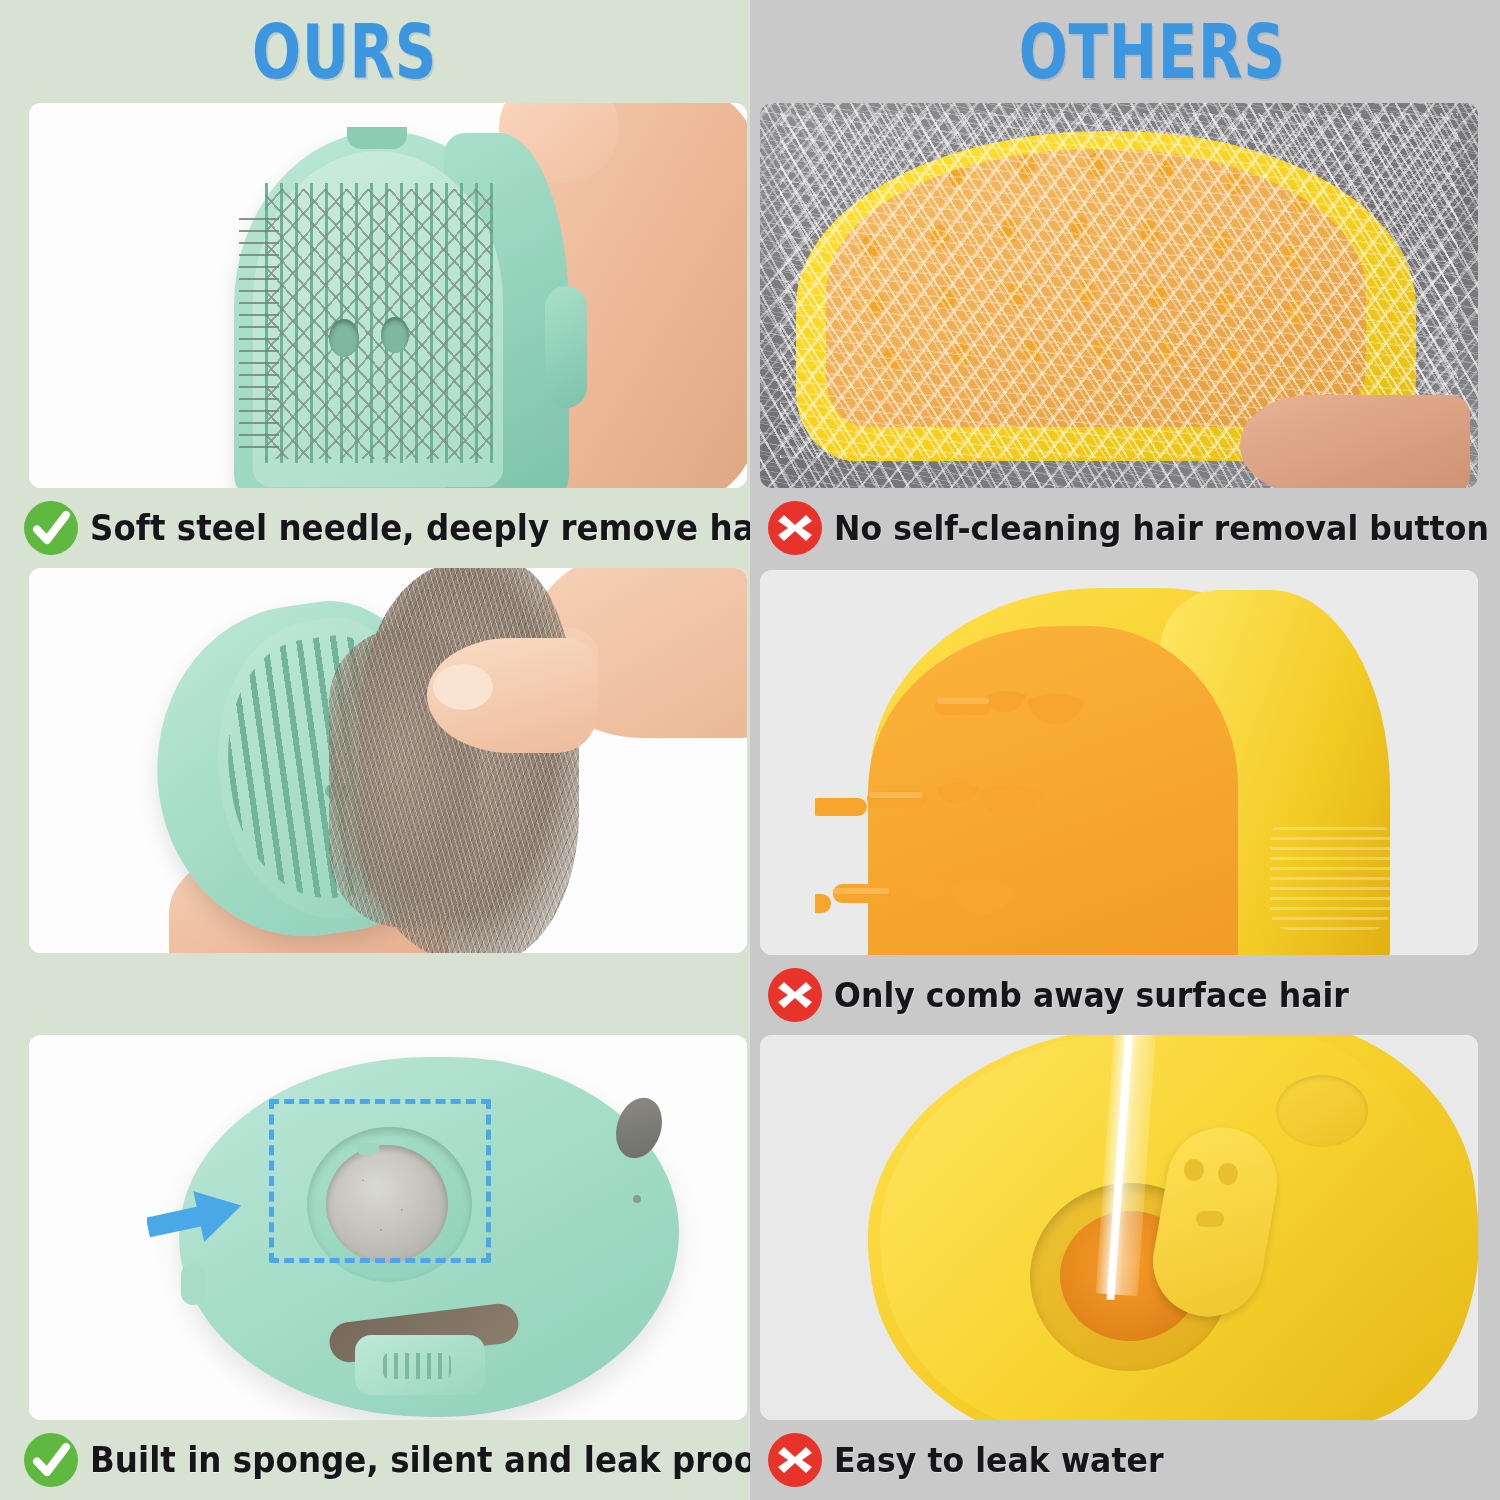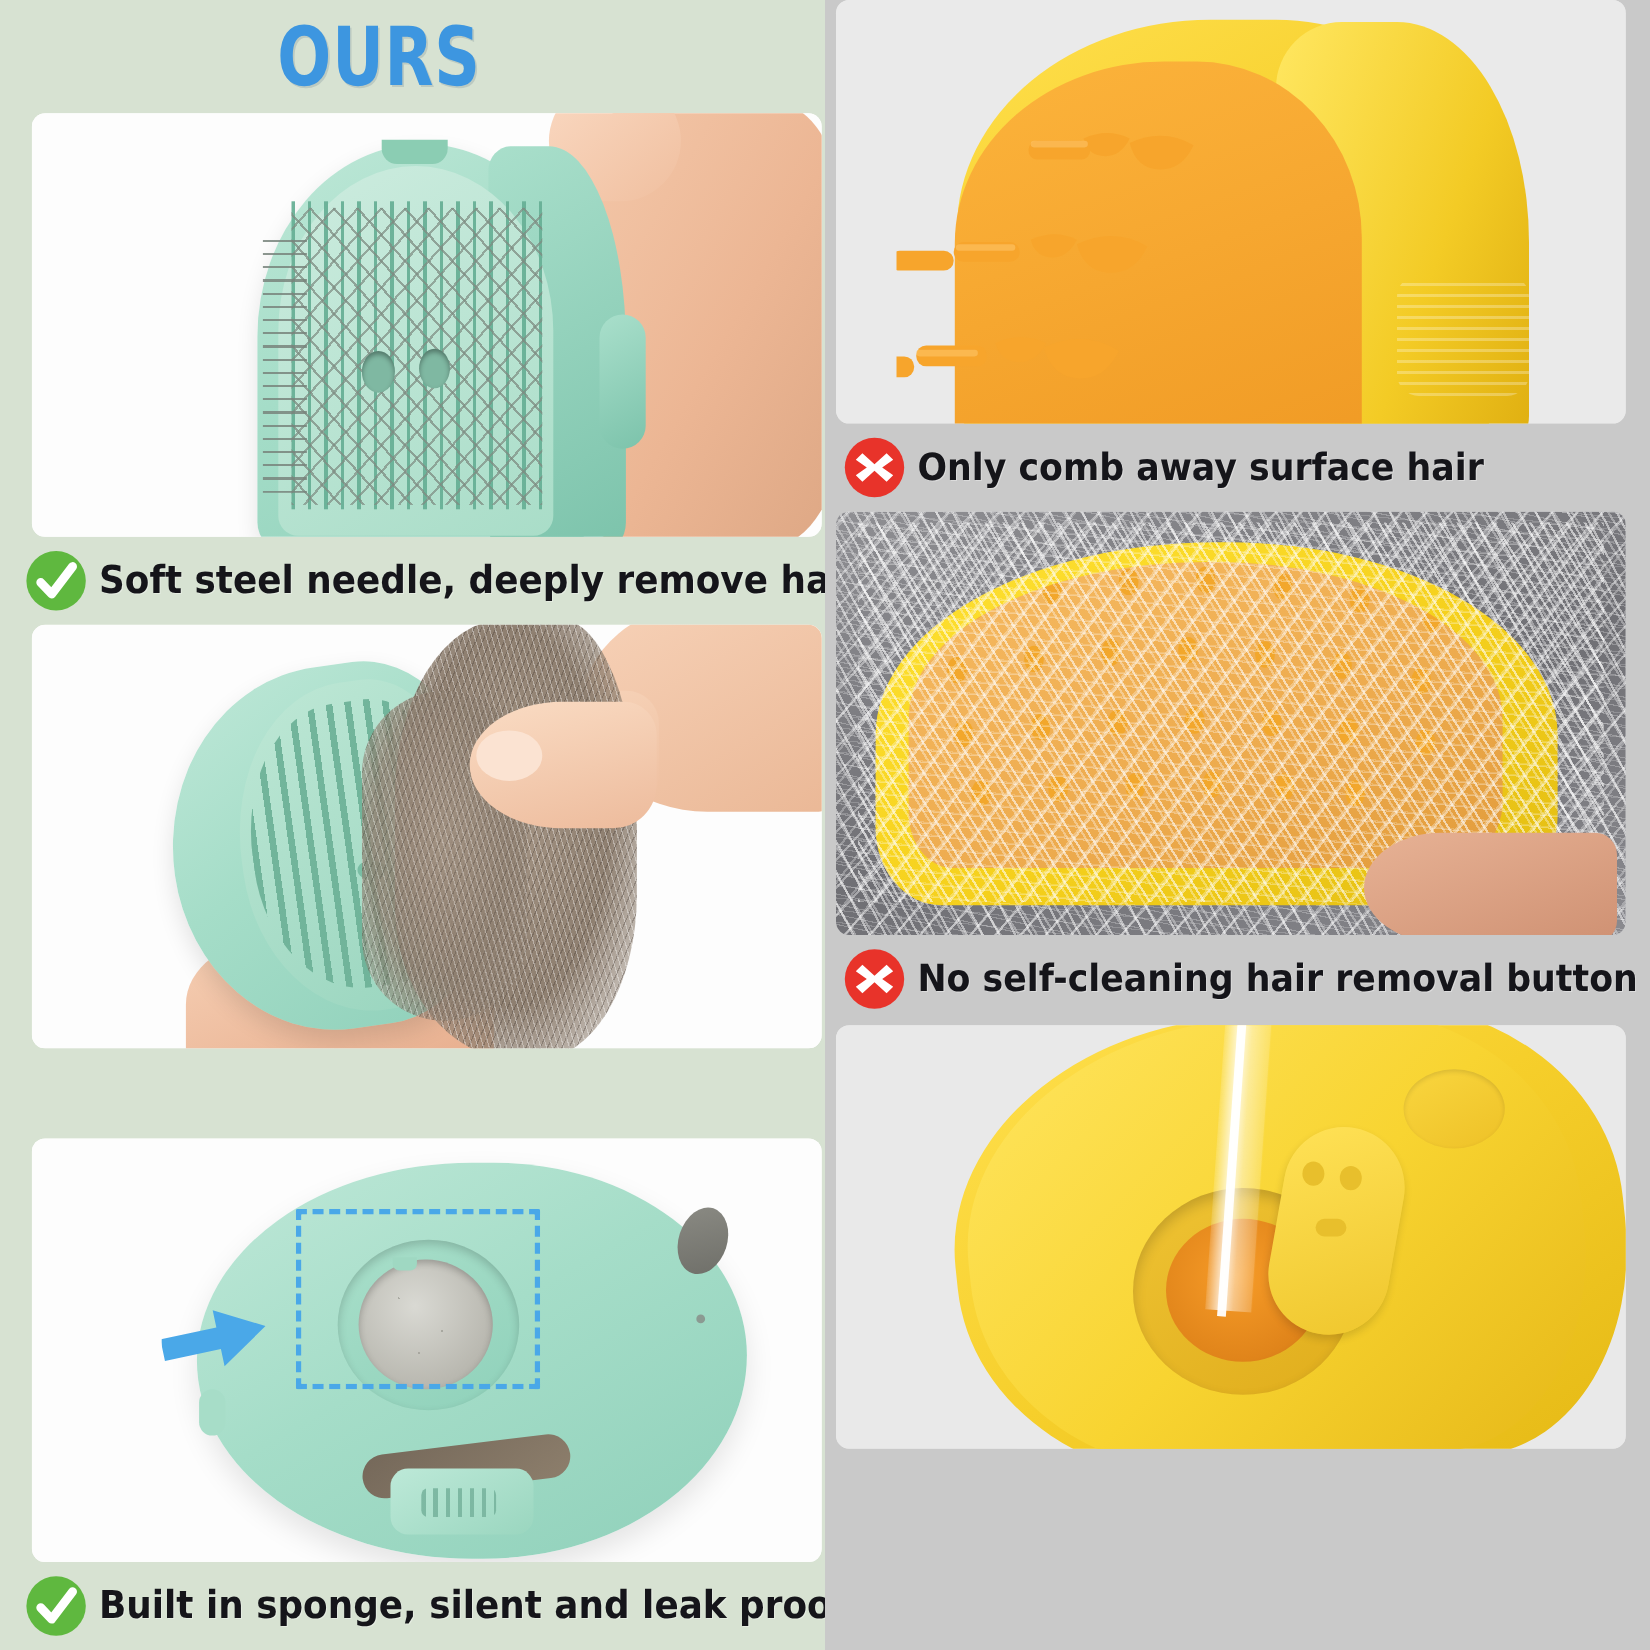--- a/index.html
+++ b/index.html
@@ -249,79 +249,22 @@
               <path d="M15 30.5 L25 41 L44 16" stroke="#fff" stroke-width="8" fill="none" stroke-linecap="round" stroke-linejoin="round"></path>
             </svg>
         </span>
         <span class="label">Built in sponge, silent and leak proof</span>
       </div>
     </div>
   </div>
 
   <div class="col col-others">
 
-
-    <div class="row row-1">
-      <div class="photo">
-        <div class="art">
-          <div style="position:absolute;inset:0;background:#eaeaea;"></div>
-
-          <div class="yel" style="position:absolute;left:110px;top:18px;width:490px;height:400px;border-radius:230px 200px 60px 60px / 190px 190px 60px 60px;"></div>
-          <div class="yel" style="position:absolute;left:400px;top:20px;width:230px;height:398px;border-radius:60px 120px 40px 40px / 60px 200px 40px 40px;background:linear-gradient(110deg,#ffe761,#f3cb25 60%,#dfae10);"></div>
-
-          <div class="org" style="position:absolute;left:108px;top:56px;width:370px;height:362px;border-radius:190px 150px 30px 30px / 165px 160px 30px 30px;"></div>
-
-          <div style="position:absolute;left:55px;top:104px;width:400px;height:320px;">
-            <svg viewBox="0 0 400 320" width="400" height="320">
-              <g fill="#f7a52c">
-                <g>
-                  <path d="M170 22 q22 -10 42 0 q-8 16 -22 16 q-16 0 -20 -16 Z"></path>
-                  <path d="M212 26 q30 -14 58 2 q-10 22 -30 22 q-22 0 -28 -24 Z"></path>
-                  <rect x="120" y="24" width="56" height="17" rx="8"></rect>
-                </g>
-                <g transform="translate(-48,92)">
-                  <path d="M170 22 q22 -10 42 0 q-8 16 -22 16 q-16 0 -20 -16 Z"></path>
-                  <path d="M212 26 q34 -16 64 2 q-11 24 -33 24 q-24 0 -31 -26 Z"></path>
-                  <rect x="100" y="24" width="60" height="18" rx="9"></rect>
-                  <rect x="42" y="32" width="58" height="18" rx="9"></rect>
-                </g>
-                <g transform="translate(-86,186)">
-                  <path d="M176 22 q24 -11 46 0 q-9 17 -24 17 q-17 0 -22 -17 Z"></path>
-                  <path d="M220 26 q36 -17 68 3 q-12 25 -35 25 q-25 0 -33 -28 Z"></path>
-                  <rect x="104" y="24" width="64" height="19" rx="9"></rect>
-                  <rect x="40" y="34" width="62" height="19" rx="9"></rect>
-                </g>
-                <g transform="translate(-112,272)">
-                  <path d="M180 20 q24 -11 46 0 q-9 17 -24 17 q-17 0 -22 -17 Z"></path>
-                  <rect x="108" y="22" width="66" height="20" rx="10"></rect>
-                  <rect x="42" y="32" width="64" height="20" rx="10"></rect>
-                </g>
-              </g>
-              <g fill="#fdc163" opacity=".65">
-                <rect x="122" y="24" width="52" height="6" rx="3"></rect>
-                <rect x="54" y="118" width="54" height="6" rx="3"></rect>
-                <rect x="18" y="214" width="56" height="6" rx="3"></rect>
-              </g>
-            </svg>
-          </div>
-
-          <div style="position:absolute;left:510px;top:250px;width:120px;height:110px;
-               background:repeating-linear-gradient(0deg, rgba(255,255,255,.28) 0 3px, rgba(0,0,0,0) 3px 10px);
-               border-radius:20px;"></div>
-        </div>
-      </div>
-      <div class="cap">
-        <span class="badge-ico">
-          <svg viewBox="0 0 58 58">
-              <circle cx="29" cy="29" r="27" fill="#e8332a"></circle>
-              <path d="M18 16 L29 26 L40 16 L46 22 L36 29 L46 36 L40 42 L29 32 L18 42 L12 36 L22 29 L12 22 Z" fill="#fff"></path>
-            </svg>
-        </span>
-        <span class="label">Only comb away surface hair</span>
-      </div>
+    <div class="col-head">
+      <div class="ttl">OTHERS</div>
     </div>
 
     <div class="row row-2">
       <div class="photo">
         <div class="art">
           <div class="furbg"></div>
 
           <div style="position:absolute;left:36px;top:28px;width:620px;height:330px;border-radius:310px 300px 90px 60px / 175px 175px 80px 70px;background:linear-gradient(150deg,#ffe233,#f5d01c 55%,#e2bc12);"></div>
 
           <div style="position:absolute;left:66px;top:46px;width:540px;height:278px;border-radius:270px 260px 60px 40px / 142px 142px 60px 50px;background:linear-gradient(155deg,#f6ba62,#edab4e 60%,#e29c3b);"></div>
@@ -378,20 +321,80 @@
         <span class="badge-ico">
           <svg viewBox="0 0 58 58">
               <circle cx="29" cy="29" r="27" fill="#e8332a"></circle>
               <path d="M18 16 L29 26 L40 16 L46 22 L36 29 L46 36 L40 42 L29 32 L18 42 L12 36 L22 29 L12 22 Z" fill="#fff"></path>
             </svg>
         </span>
         <span class="label">No self-cleaning hair removal button</span>
       </div>
     </div>
 
+    <div class="row row-1">
+      <div class="photo">
+        <div class="art">
+          <div style="position:absolute;inset:0;background:#eaeaea;"></div>
+
+          <div class="yel" style="position:absolute;left:110px;top:18px;width:490px;height:400px;border-radius:230px 200px 60px 60px / 190px 190px 60px 60px;"></div>
+          <div class="yel" style="position:absolute;left:400px;top:20px;width:230px;height:398px;border-radius:60px 120px 40px 40px / 60px 200px 40px 40px;background:linear-gradient(110deg,#ffe761,#f3cb25 60%,#dfae10);"></div>
+
+          <div class="org" style="position:absolute;left:108px;top:56px;width:370px;height:362px;border-radius:190px 150px 30px 30px / 165px 160px 30px 30px;"></div>
+
+          <div style="position:absolute;left:55px;top:104px;width:400px;height:320px;">
+            <svg viewBox="0 0 400 320" width="400" height="320">
+              <g fill="#f7a52c">
+                <g>
+                  <path d="M170 22 q22 -10 42 0 q-8 16 -22 16 q-16 0 -20 -16 Z"></path>
+                  <path d="M212 26 q30 -14 58 2 q-10 22 -30 22 q-22 0 -28 -24 Z"></path>
+                  <rect x="120" y="24" width="56" height="17" rx="8"></rect>
+                </g>
+                <g transform="translate(-48,92)">
+                  <path d="M170 22 q22 -10 42 0 q-8 16 -22 16 q-16 0 -20 -16 Z"></path>
+                  <path d="M212 26 q34 -16 64 2 q-11 24 -33 24 q-24 0 -31 -26 Z"></path>
+                  <rect x="100" y="24" width="60" height="18" rx="9"></rect>
+                  <rect x="42" y="32" width="58" height="18" rx="9"></rect>
+                </g>
+                <g transform="translate(-86,186)">
+                  <path d="M176 22 q24 -11 46 0 q-9 17 -24 17 q-17 0 -22 -17 Z"></path>
+                  <path d="M220 26 q36 -17 68 3 q-12 25 -35 25 q-25 0 -33 -28 Z"></path>
+                  <rect x="104" y="24" width="64" height="19" rx="9"></rect>
+                  <rect x="40" y="34" width="62" height="19" rx="9"></rect>
+                </g>
+                <g transform="translate(-112,272)">
+                  <path d="M180 20 q24 -11 46 0 q-9 17 -24 17 q-17 0 -22 -17 Z"></path>
+                  <rect x="108" y="22" width="66" height="20" rx="10"></rect>
+                  <rect x="42" y="32" width="64" height="20" rx="10"></rect>
+                </g>
+              </g>
+              <g fill="#fdc163" opacity=".65">
+                <rect x="122" y="24" width="52" height="6" rx="3"></rect>
+                <rect x="54" y="118" width="54" height="6" rx="3"></rect>
+                <rect x="18" y="214" width="56" height="6" rx="3"></rect>
+              </g>
+            </svg>
+          </div>
+
+          <div style="position:absolute;left:510px;top:250px;width:120px;height:110px;
+               background:repeating-linear-gradient(0deg, rgba(255,255,255,.28) 0 3px, rgba(0,0,0,0) 3px 10px);
+               border-radius:20px;"></div>
+        </div>
+      </div>
+      <div class="cap">
+        <span class="badge-ico">
+          <svg viewBox="0 0 58 58">
+              <circle cx="29" cy="29" r="27" fill="#e8332a"></circle>
+              <path d="M18 16 L29 26 L40 16 L46 22 L36 29 L46 36 L40 42 L29 32 L18 42 L12 36 L22 29 L12 22 Z" fill="#fff"></path>
+            </svg>
+        </span>
+        <span class="label">Only comb away surface hair</span>
+      </div>
+    </div>
+
     <div class="row row-3">
       <div class="photo">
         <div class="art">
           <div style="position:absolute;inset:0;background:#e9e9e9;"></div>
 
           <div class="yel" style="position:absolute;left:108px;top:-12px;width:610px;height:420px;border-radius:260px 230px 150px 240px / 200px 200px 200px 200px;transform:rotate(-6deg);"></div>
           <div style="position:absolute;left:120px;top:-8px;width:560px;height:410px;border-radius:260px 220px 140px 230px / 195px 195px 190px 195px;transform:rotate(-6deg);background:linear-gradient(140deg,#ffe55f,#f8d431 52%,#e6b818);"></div>
 
           <div style="position:absolute;left:270px;top:148px;width:200px;height:188px;border-radius:50%;background:linear-gradient(150deg,#efc434,#e0ad1c);box-shadow:inset 0 6px 12px rgba(0,0,0,.18);"></div>
           <div style="position:absolute;left:300px;top:176px;width:140px;height:130px;border-radius:50%;background:radial-gradient(circle at 45% 40%, #f79c28, #e0841a 70%, #c46f12);"></div>
@@ -402,17 +405,26 @@
           <div style="position:absolute;left:436px;top:176px;width:28px;height:16px;border-radius:10px;background:#e8bf2c;"></div>
 
           <div style="position:absolute;left:516px;top:40px;width:92px;height:72px;border-radius:50%;background:linear-gradient(150deg,#f9d63f,#eec127);box-shadow:inset 0 2px 5px rgba(0,0,0,.12);"></div>
 
           <div style="position:absolute;left:345px;top:-10px;width:42px;height:270px;
                background:linear-gradient(90deg, rgba(255,255,255,.15), rgba(255,255,255,.85) 35%, rgba(255,255,255,.45) 60%, rgba(255,255,255,.18));
                transform:rotate(4deg);filter:blur(.5px);"></div>
           <div style="position:absolute;left:356px;top:-10px;width:8px;height:275px;background:rgba(255,255,255,.95);transform:rotate(4deg);"></div>
         </div>
       </div>
+      <div class="cap">
+        <span class="badge-ico">
+          <svg viewBox="0 0 58 58">
+              <circle cx="29" cy="29" r="27" fill="#e8332a"></circle>
+              <path d="M18 16 L29 26 L40 16 L46 22 L36 29 L46 36 L40 42 L29 32 L18 42 L12 36 L22 29 L12 22 Z" fill="#fff"></path>
+            </svg>
+        </span>
+        <span class="label">Easy to leak water</span>
+      </div>
     </div>
   </div>
 
 
 </div>
 
 </body></html>

